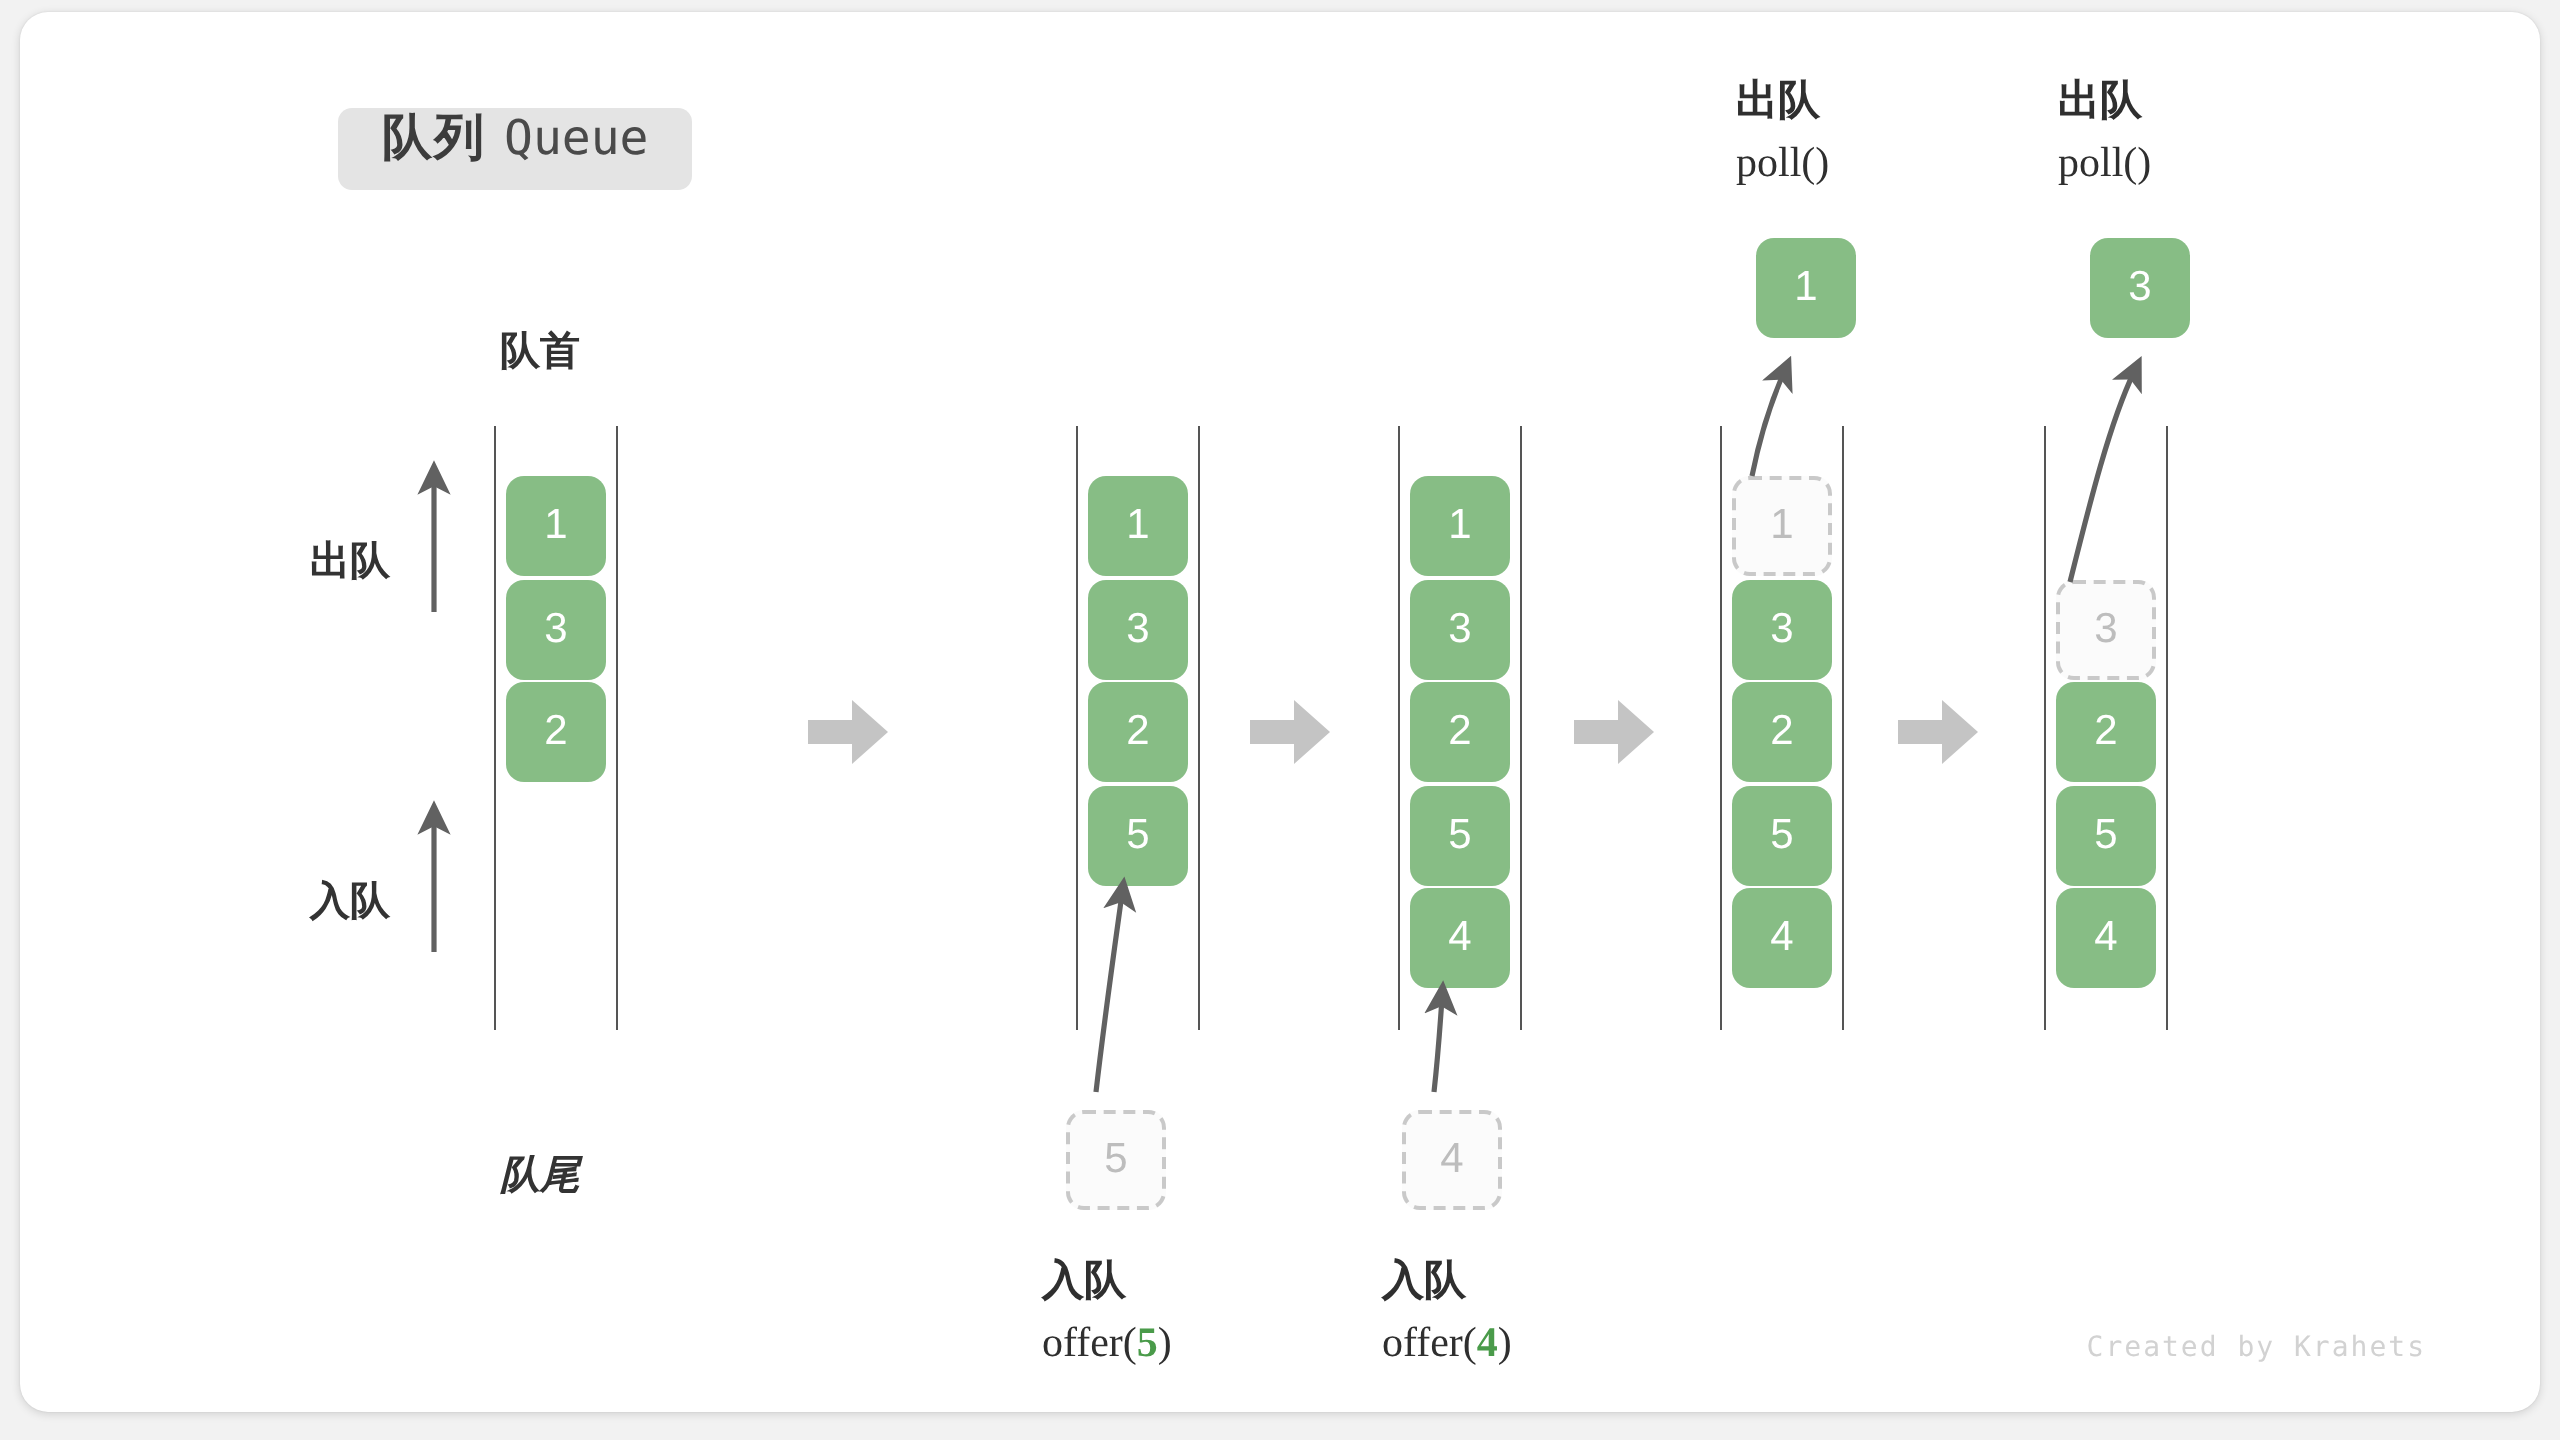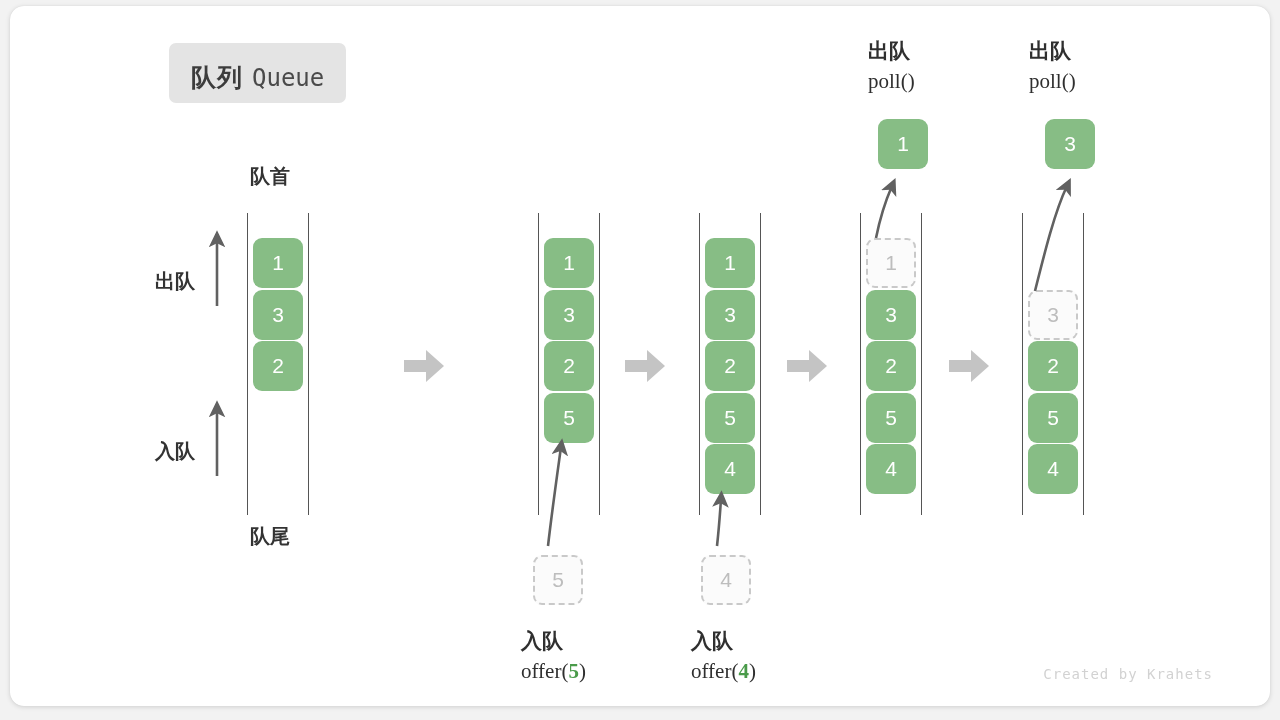--- a/index.html
+++ b/index.html
@@ -23,24 +23,24 @@
     background: #ffffff;
     border-radius: 14px;
     box-shadow: 0 1px 5px rgba(0,0,0,0.14), 0 0 1px rgba(0,0,0,0.10);
     overflow: hidden;
   }
 
   
   #title-badge {
     position: absolute;
     left: 159px;
-    top: 37px;
+    top: 48px;
     background: #e4e4e4;
     border-radius: 7px;
-    padding: 22px 22px 13px 22px;
+    padding: 3px 22px 13px 22px;
     white-space: nowrap;
     line-height: 1;
   }
   #title-badge .cn {
     font-size: 25px;
     font-weight: bold;
     color: #3c3c3c;
     letter-spacing: 1px;
   }
   #title-badge .en {
@@ -165,21 +165,21 @@
 </head>
 <body>
 
 <div id="card">
 
   <div id="title-badge">
     <span class="cn">队列</span><span class="en">Queue</span>
   </div>
 
   <div class="cn-bold" style="left:240px; top:158px;">队首</div>
-  <div class="cn-bold" style="left:240px; top:518px;">队尾</div>
+  <div class="cn-bold" style="left:240px; top:570px;font-style:italic;">队尾</div>
 
   <div class="cn-bold" style="left:145px; top:263px;">出队</div>
   <div class="cn-bold" style="left:145px; top:433px;">入队</div>
 
   <div id="columns-host">
       <div class="column" style="left: 237px;">
         <div class="rail left"></div>
         <div class="rail right"></div>
         <div class="cell solid" style="top: 25px;">1</div>
         <div class="cell solid" style="top: 76.5px;">3</div>

